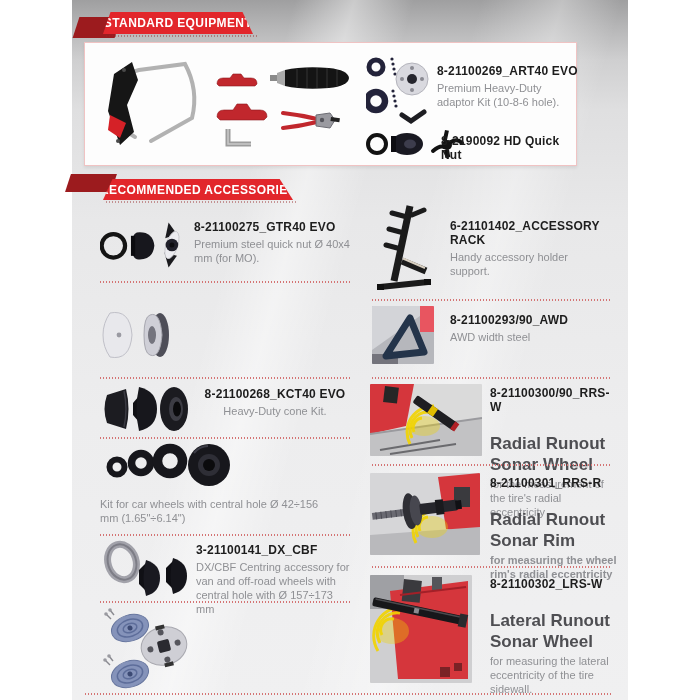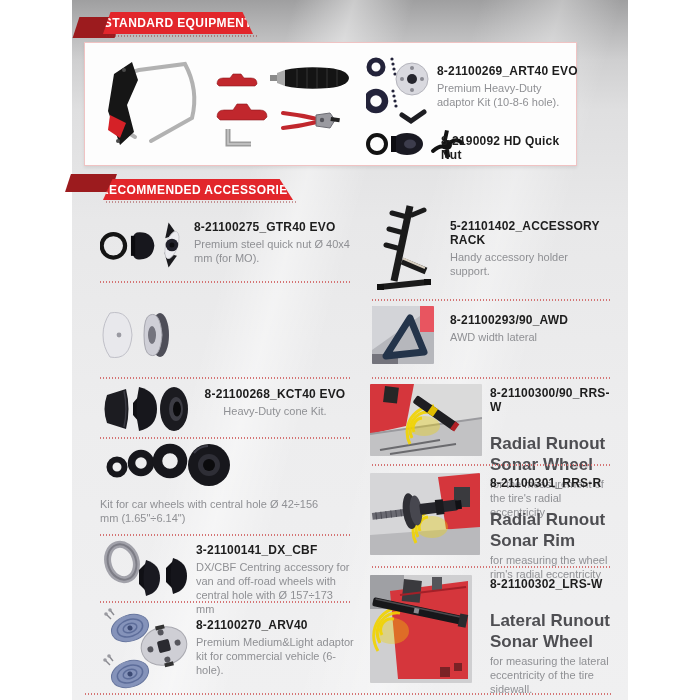--- a/index.html
+++ b/index.html
@@ -263,63 +263,59 @@
           <circle cx="30" cy="66" r="2.5" fill="#3c4a74"></circle>
         </g>
         <g stroke="#8a8a90" stroke-width="1.4">
             <line x1="5" y1="52" x2="10" y2="57"></line>
             <line x1="9" y1="48" x2="13" y2="53"></line>
           </g>
         <circle cx="5" cy="52" r="1.8" fill="#9a9aa0"></circle>
           <circle cx="9" cy="48" r="1.8" fill="#9a9aa0"></circle>
       </svg>
     </div>
-    <div class="txt" style="padding-top:11px;">
-      <div class="code">8-21100270_ARV40</div>
-      <div class="desc" style="width:158px;">Premium Medium&amp;Light adaptor kit for commercial vehicle (6-hole).</div>
-    </div>
   </div>
 
   <div class="item" style="left:372px;top:200px;width:243px;height:96px;">
     <div class="imgbox" style="width:78px;height:96px;">
       <svg width="66" height="94" viewBox="0 0 66 94">
         <line x1="38" y1="5" x2="22" y2="80" stroke="#1b1b1b" stroke-width="7"></line>
         <line x1="8" y1="86" x2="56" y2="81" stroke="#1b1b1b" stroke-width="6"></line>
         <g stroke="#1b1b1b" stroke-width="5" stroke-linecap="round">
           <line x1="35" y1="16" x2="20" y2="12"></line>
             <line x1="40" y1="14" x2="52" y2="9"></line>
           <line x1="32" y1="32" x2="17" y2="28"></line>
             <line x1="29" y1="48" x2="14" y2="44"></line>
         </g>
         <line x1="30" y1="60" x2="54" y2="70" stroke="#1b1b1b" stroke-width="7"></line>
         <line x1="31" y1="57.5" x2="53" y2="67" stroke="#d8cfc0" stroke-width="2"></line>
         <rect x="5" y="83" width="7" height="6" fill="#111"></rect>
           <rect x="52" y="78" width="7" height="6" fill="#111"></rect>
       </svg>
     </div>
     <div class="txt" style="padding-top:20px;">
-      <div class="code">5-21101402_ACCESSORY RACK</div>
+      <div class="code">6-21101402_ACCESSORY RACK</div>
       <div class="desc" style="width:160px;">Handy accessory holder support.</div>
     </div>
   </div>
   <div class="sep" style="left:372px;top:299px;width:238px;"></div>
 
   <div class="item" style="left:372px;top:305px;width:243px;height:66px;">
     <div class="imgbox" style="width:78px;height:60px;">
       <svg class="photo" width="62" height="58" viewBox="0 0 62 58">
         <rect width="62" height="58" fill="#b6b7bc"></rect>
         <polygon points="0,0 62,0 0,44" fill="#d3d4d8"></polygon>
         <rect x="48" y="0" width="14" height="26" fill="#e85560"></rect>
         <rect x="0" y="48" width="26" height="10" fill="#74747c"></rect>
         <path d="M38 12 L52 46 L14 50 Z" fill="none" stroke="#24344a" stroke-width="7" stroke-linejoin="round"></path>
       </svg>
     </div>
     <div class="txt" style="padding-top:9px;">
       <div class="code">8-21100293/90_AWD</div>
-      <div class="desc">AWD width lateral</div>
+      <div class="desc">AWD width steel</div>
     </div>
   </div>
   <div class="sep" style="left:372px;top:377px;width:238px;"></div>
 
   <div class="item" style="left:370px;top:383px;width:245px;height:78px;">
     <div class="imgbox" style="width:120px;height:74px;">
       <svg class="photo" width="112" height="72" viewBox="0 0 112 72">
         <rect width="112" height="72" fill="#dadada"></rect>
         <polygon points="0,0 44,0 36,42 0,50" fill="#d5363c"></polygon>
         <rect x="15" y="2" width="14" height="16" fill="#262626" transform="rotate(7 15 2)"></rect>
@@ -377,21 +373,21 @@
           <ellipse cx="46" cy="37" rx="6" ry="15" fill="#47474f"></ellipse>
           <rect x="50" y="31" width="38" height="11" rx="2" fill="#26262c"></rect>
           <rect x="66" y="29" width="8" height="15" fill="#1a1a1e"></rect>
           <rect x="86" y="32" width="6" height="9" fill="#101014"></rect>
         </g>
       </svg>
     </div>
     <div class="txt" style="padding-top:5px;">
       <div class="code">8-21100301_RRS-R</div>
       <div class="sub">Radial Runout Sonar Rim</div>
-      <div class="desc" style="width:130px;">for measuring the wheel rim's radial eccentricity</div>
+      <div class="desc" style="width:130px;font-weight:bold;">for measuring the wheel rim's radial eccentricity</div>
     </div>
   </div>
   <div class="sep" style="left:372px;top:566px;width:238px;"></div>
 
   <div class="item" style="left:370px;top:574px;width:245px;height:114px;">
     <div class="imgbox" style="width:120px;height:110px;">
       <svg class="photo" width="102" height="108" viewBox="0 0 102 108">
         <rect width="102" height="108" fill="#cfcfd1"></rect>
         <rect x="0" y="0" width="34" height="34" fill="#9fa0a4"></rect>
         <polygon points="20,16 98,6 98,104 28,104" fill="#d5363c"></polygon>

